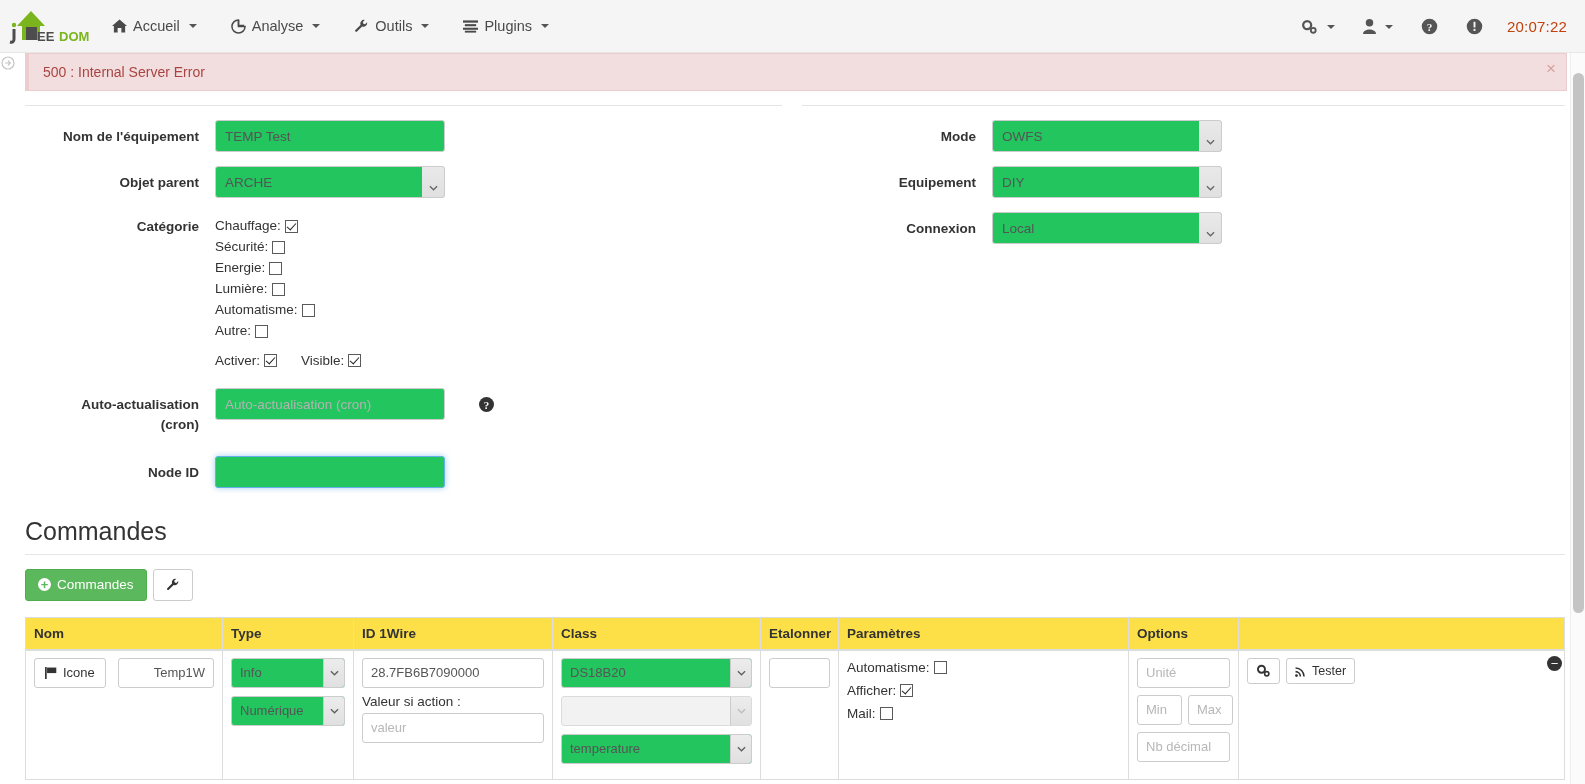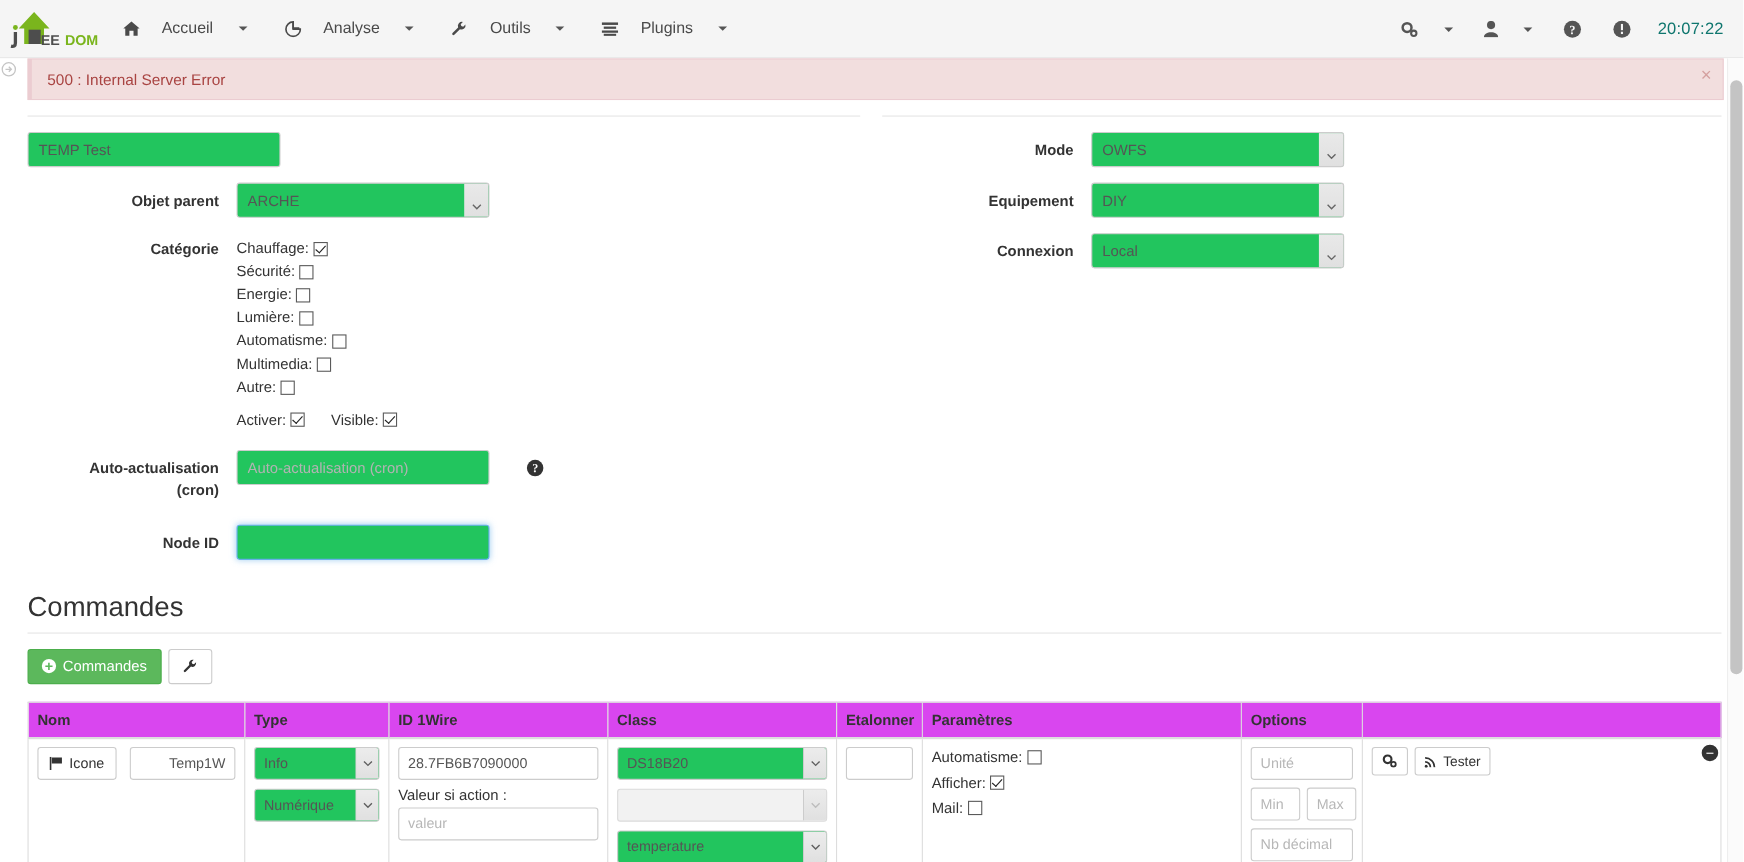--- a/index.html
+++ b/index.html
@@ -23,21 +23,21 @@
     position: relative;
   }
   .brand {
     width: 95px; height: 53px;
     display: flex; align-items: center; justify-content: center;
     padding-left: 6px;
   }
   .brand svg { display:block; }
   .nav-left { display: flex; align-items: center; height: 53px; }
   .nav-item {
-    display: flex; align-items: center; gap: 20px;
+    display: flex; align-items: center; gap: 6px;
     padding: 0 17px;
     height: 53px;
     color: #4a4a4a;
     font-size: 14.5px;
     cursor: pointer;
     white-space: nowrap;
   }
   .caret {
     width: 0; height: 0;
     border-left: 4px solid transparent;
@@ -47,21 +47,21 @@
   }
   .nav-right {
     position: absolute; right: 0; top: 0;
     height: 53px;
     display: flex; align-items: center;
   }
   .nav-right .nav-item { padding: 0 14px; font-size: 14px; }
   .clock {
     padding: 0 18px 0 10px;
     font-size: 15px;
-    color: #0f766e;
+    color: #c2410c;
     letter-spacing: .2px;
   }
   .ico { display:inline-flex; align-items:center; justify-content:center; }
 
   
   .alert-wrap {
     position: relative;
     padding: 0 18px 0 25px;
     background: #fff;
   }
@@ -270,21 +270,21 @@
   }
   table.cmds th {
     text-align: left;
     font-size: 13.5px;
     font-weight: bold;
     color: #333;
     padding: 8px 8px;
     border: 1px solid #ddd;
     border-bottom-width: 2px;
     vertical-align: bottom;
-    background: #d946ef;
+    background: #fde047;
   }
   table.cmds td {
     border: 1px solid #ddd;
     padding: 7px 8px;
     vertical-align: top;
     background: #fff;
   }
   .c-nom { width: 197px; }
   .c-type { width: 131px; }
   .c-id { width: 199px; }
@@ -504,20 +504,21 @@
       <span class="alert-close">×</span>
     </div>
   </div>
 
   <div class="panel-row" style="margin-top:14px;">
 
     <div class="panel left">
       <div class="legend-line"></div>
 
       <div class="form-group">
+        <div class="form-label">Nom de l'équipement</div>
         <div class="form-ctrl">
           <input class="fc" type="text" value="TEMP Test" style="">
         </div>
       </div>
 
       <div class="form-group">
         <div class="form-label">Objet parent</div>
         <div class="form-ctrl">
           <span class="select-wrap">
             <select class="fc">
@@ -548,24 +549,20 @@
             <div class="cat-row">
               <span>Energie:</span>
               <span class="cbx"></span>
             </div>
             <div class="cat-row">
               <span>Lumière:</span>
               <span class="cbx"></span>
             </div>
             <div class="cat-row">
               <span>Automatisme:</span>
-              <span class="cbx"></span>
-            </div>
-            <div class="cat-row">
-              <span>Multimedia:</span>
               <span class="cbx"></span>
             </div>
             <div class="cat-row">
               <span>Autre:</span>
               <span class="cbx"></span>
             </div>
 
             <div class="inline-pair">
               <span>Activer:</span>
               <span class="cbx checked"></span>

